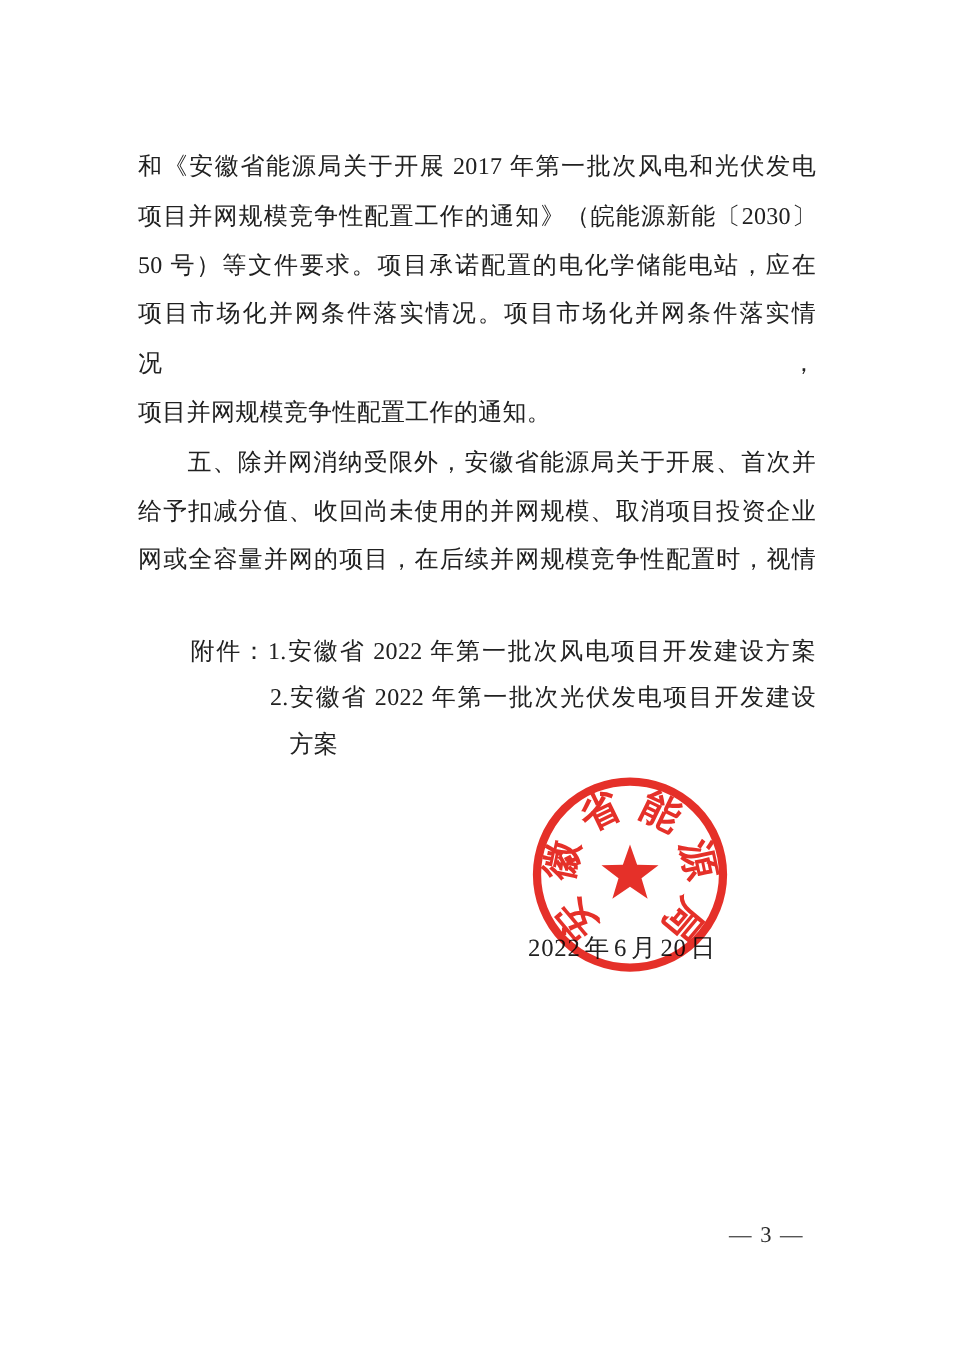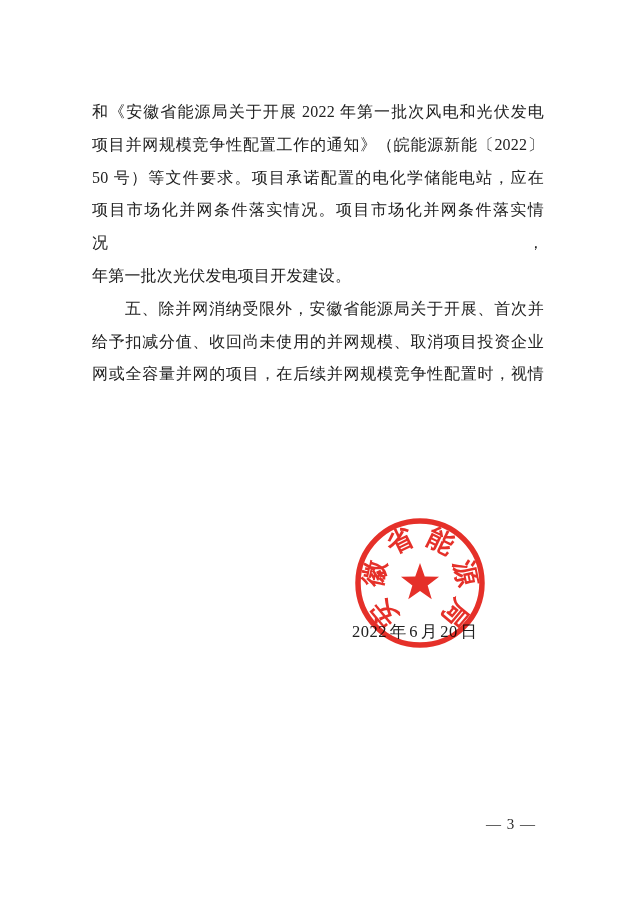--- a/index.html
+++ b/index.html
@@ -94,30 +94,35 @@
     color: #2a2a2a;
     letter-spacing: 1px;
   }
 </style>
 </head>
 <body>
 
 <div class="page">
 
   <div class="doc-text">
-    <div class="line just">和《安徽省能源局关于开展 2022 年第一批次风电和光伏发电</div>
-    <div class="line just">项目并网规模竞争性配置工作的通知》（皖能源新能〔2022〕</div>
+    <div class="line just">和《安徽省能源局关于开展 2017 年第一批次风电和光伏发电</div>
+    <div class="line just">项目并网规模竞争性配置工作的通知》（皖能源新能〔2030〕</div>
     <div class="line just">50 号）等文件要求。项目承诺配置的电化学储能电站，应在</div>
     <div class="line just">项目市场化并网条件落实情况。项目市场化并网条件落实情况，</div>
-    <div class="line left">年第一批次光伏发电项目开发建设。</div>
+    <div class="line left">项目并网规模竞争性配置工作的通知。</div>
 
     <div class="line just indent2">五、除并网消纳受限外，安徽省能源局关于开展、首次并</div>
     <div class="line just">给予扣减分值、收回尚未使用的并网规模、取消项目投资企业</div>
     <div class="line just">网或全容量并网的项目，在后续并网规模竞争性配置时，视情</div>
 
+    <div class="attachment">
+      <div class="line just att1">附件：1.安徽省 2022 年第一批次风电项目开发建设方案</div>
+      <div class="line just att2">2.安徽省 2022 年第一批次光伏发电项目开发建设</div>
+      <div class="line left att3">方案</div>
+    </div>
   </div>
 
   <div class="date">2022 年 6 月 20 日</div>
 
   <div class="seal">
     <svg viewBox="0 0 140 140" width="140" height="140" aria-hidden="true">
       <circle class="ring" cx="70" cy="70" r="62"></circle>
       <polygon class="star" points="70,50 74.76,63.53 89.02,63.82 77.66,72.47 81.76,86.18 70,78.1 58.24,86.18 62.34,72.47 50.98,63.82 65.24,63.53"></polygon>
       <text class="sc" x="70" y="32" transform="rotate(-130 70 70)">安</text>
       <text class="sc" x="70" y="32" transform="rotate(-78 70 70)">徽</text>

